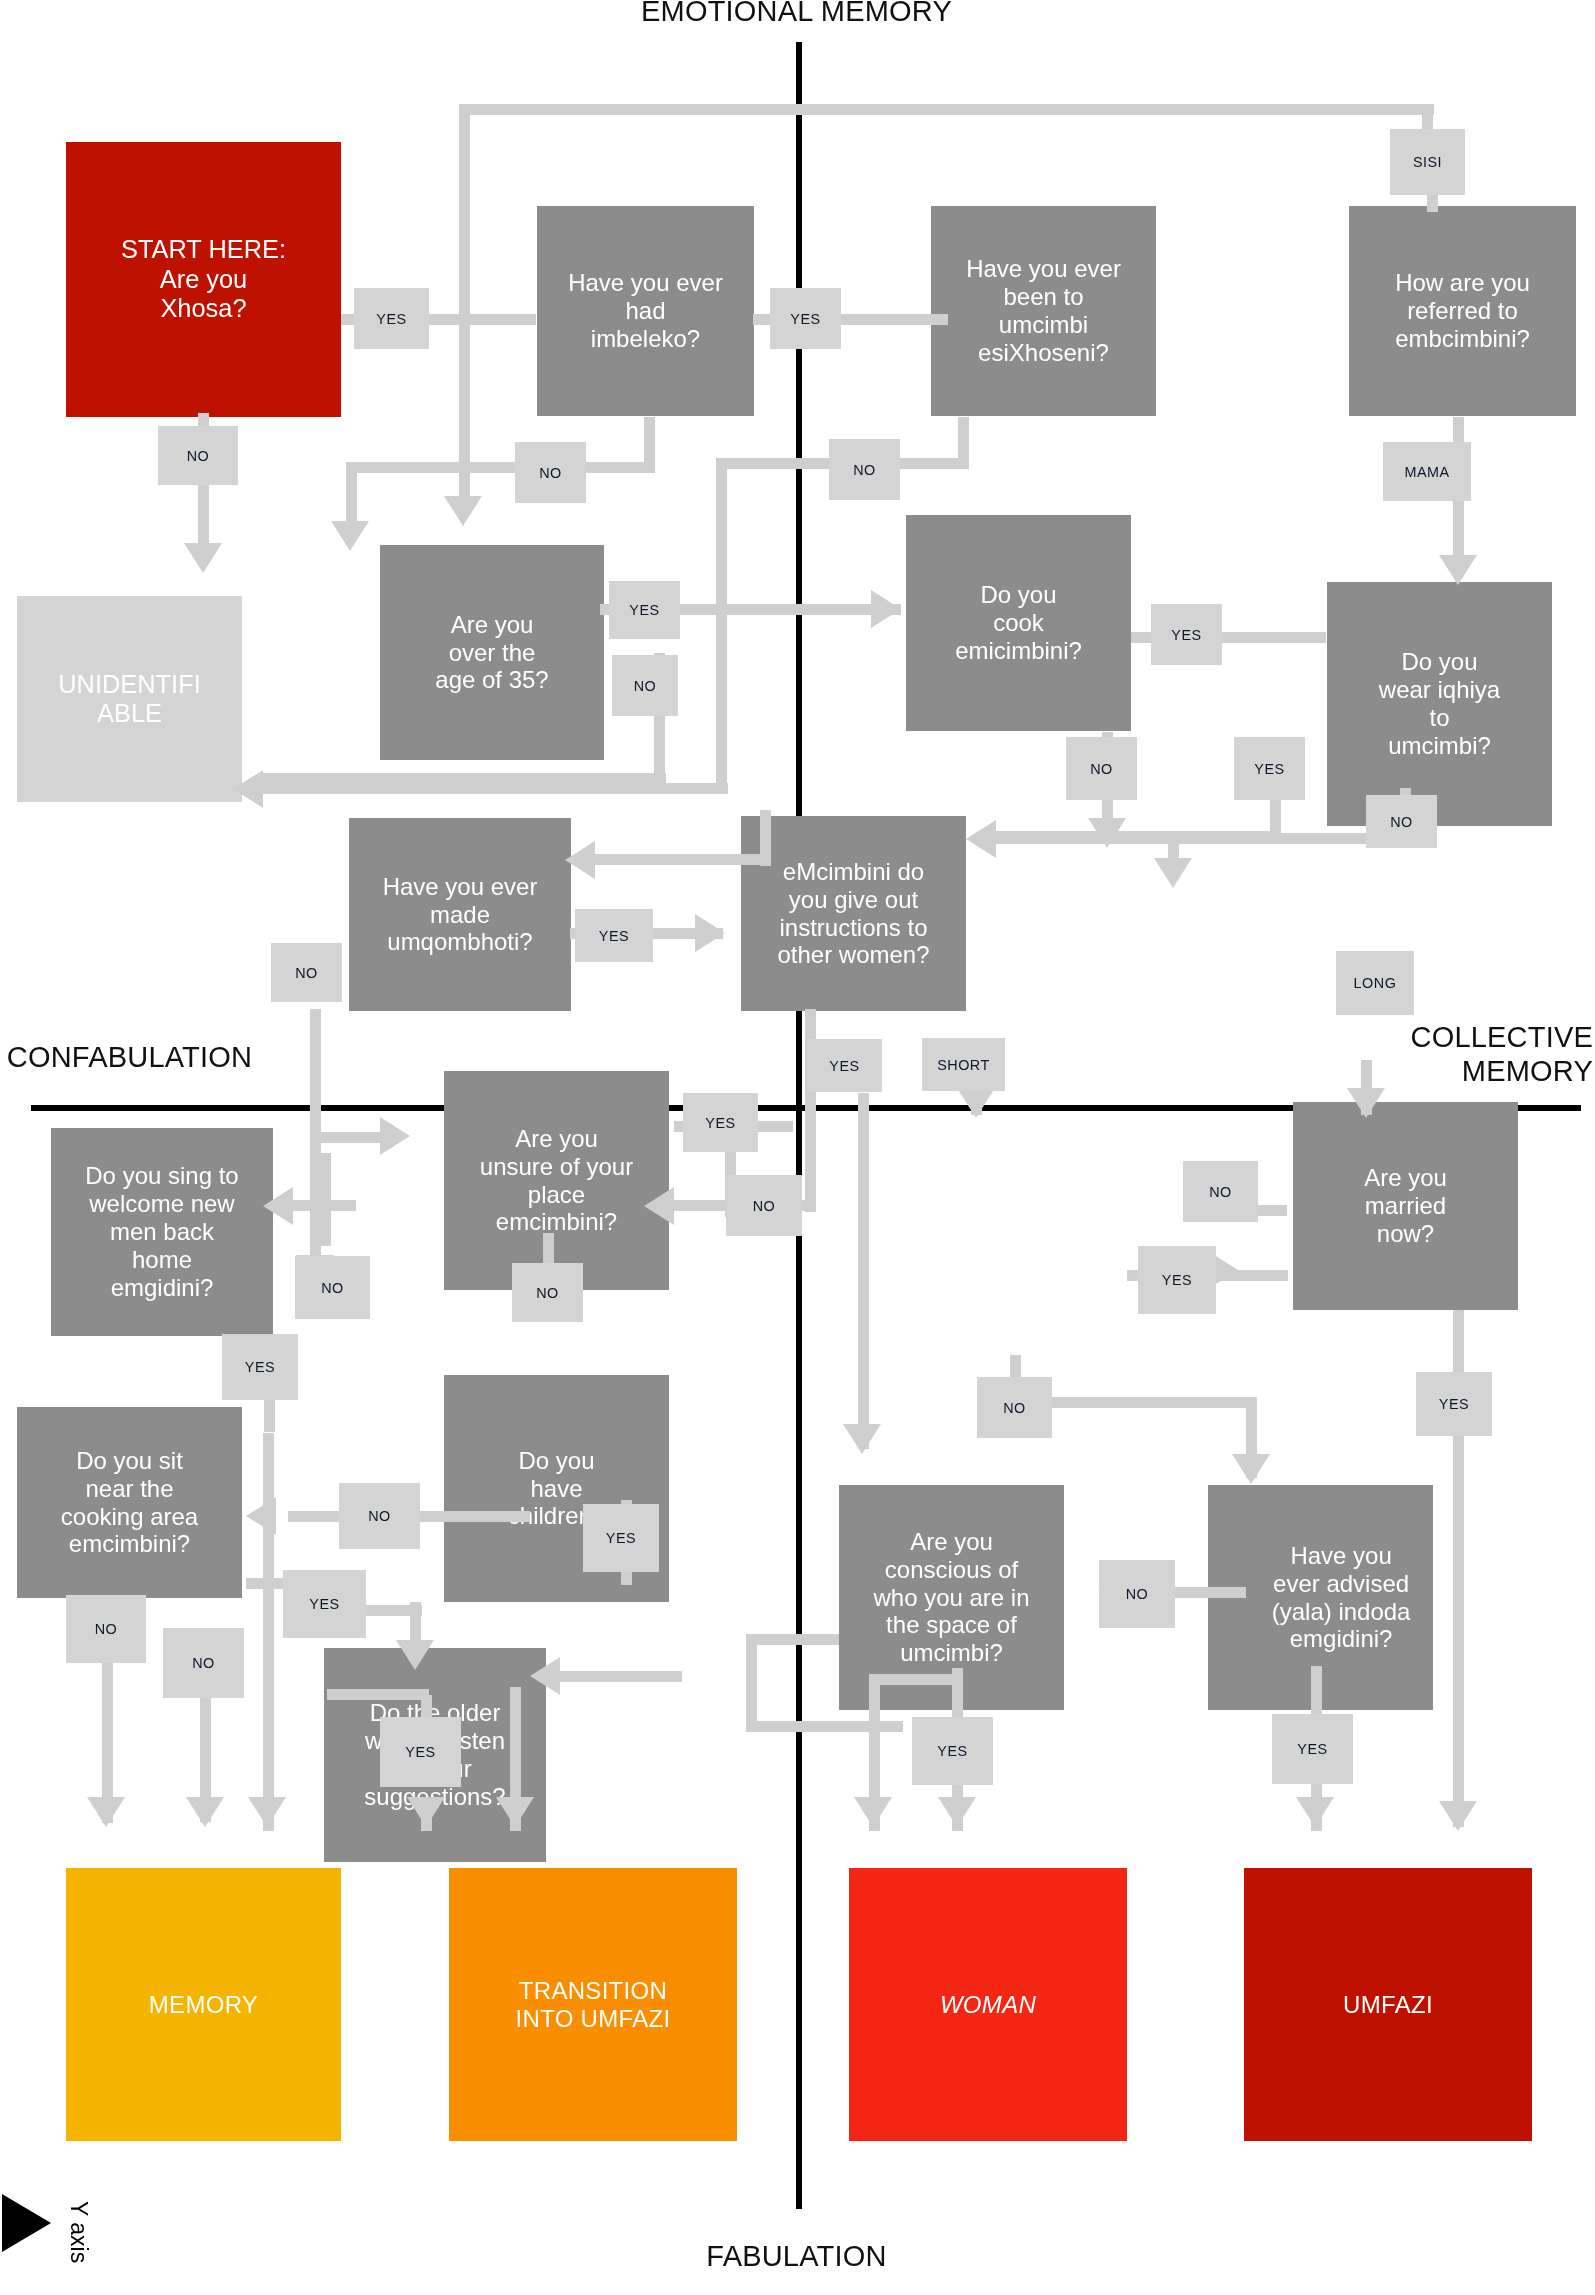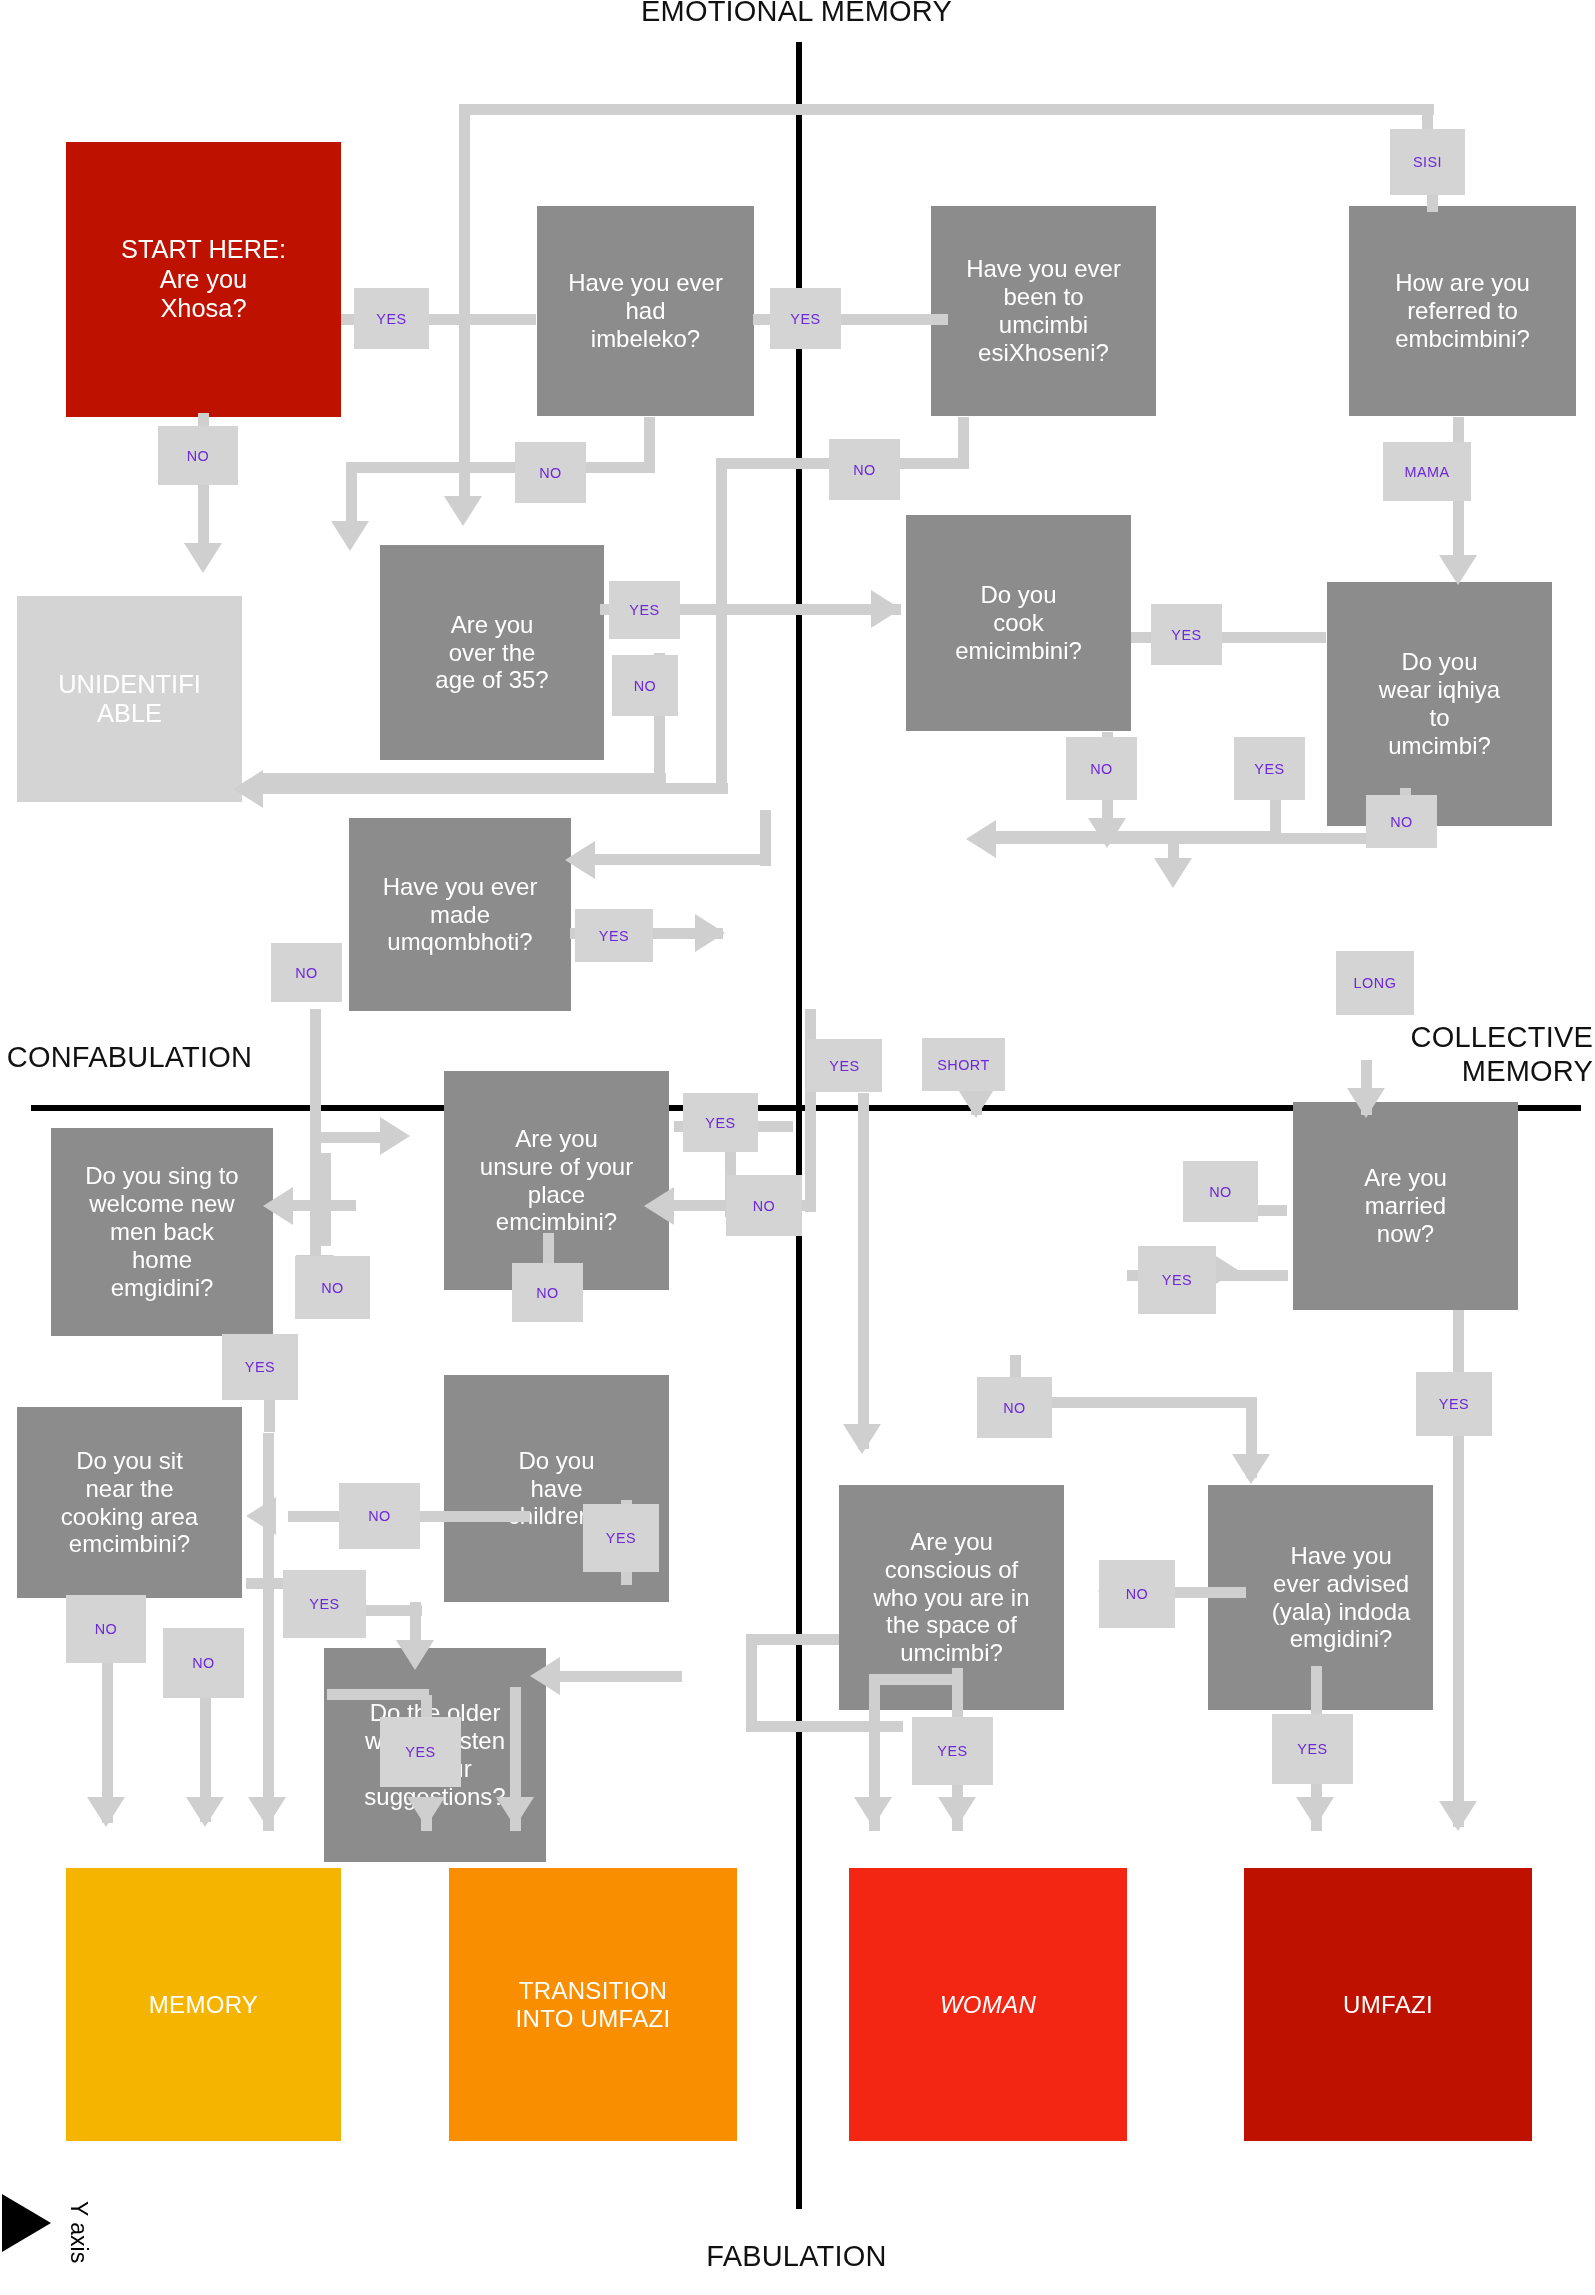--- a/index.html
+++ b/index.html
@@ -17,21 +17,21 @@
 
   
   .node{position:absolute;box-sizing:border-box;display:flex;align-items:center;justify-content:center;
         text-align:center;color:#fff;line-height:1.16;padding:5.1px 6.8px;}
   .q{background:#8c8c8c;font-size:24px;}
   .start{background:#be1100;font-size:25.4px;}
   .terminal{background:#d4d4d4;font-size:25.4px;}
   .out{font-size:24px;letter-spacing:0.3px;}
 
   
-  .chip{position:absolute;box-sizing:border-box;background:#d4d4d4;color:#6d28d9;
+  .chip{position:absolute;box-sizing:border-box;background:#d4d4d4;color:#0f172a;
         display:flex;align-items:center;justify-content:center;font-size:14.4px;letter-spacing:0.5px;z-index:6;}
 
   
   .ln{position:absolute;background:#cfcfcf;z-index:2;}
   .ah{position:absolute;width:0;height:0;z-index:3;}
   .ah.dn{border-left:19.5px solid transparent;border-right:19.5px solid transparent;border-top:30.5px solid #cfcfcf;}
   .ah.rt{border-top:19.5px solid transparent;border-bottom:19.5px solid transparent;border-left:30.5px solid #cfcfcf;}
   .ah.lt{border-top:19.5px solid transparent;border-bottom:19.5px solid transparent;border-right:30.5px solid #cfcfcf;}
 
   
@@ -243,20 +243,21 @@
   <div class="node terminal" style="left:17px;top:596px;width:225px;height:206px;">UNIDENTIFI<br>ABLE</div>
 
   <div class="node q" style="left:380px;top:545px;width:224px;height:215px;">Are you<br>over the<br>age of 35?</div>
 
   <div class="node q" style="left:906px;top:515px;width:225px;height:216px;">Do you<br>cook<br>emicimbini?</div>
 
   <div class="node q" style="left:1327px;top:582px;width:225px;height:244px;">Do you<br>wear iqhiya<br>to<br>umcimbi?</div>
 
   <div class="node q" style="left:349px;top:818px;width:222px;height:193px;">Have you ever<br>made<br>umqombhoti?</div>
 
+  <div class="node q" style="left:741px;top:816px;width:225px;height:195px;">eMcimbini do<br>you give out<br>instructions to<br>other women?</div>
 
 
   <div class="node q" style="left:51px;top:1128px;width:222px;height:208px;">Do you sing to<br>welcome new<br>men back<br>home<br>emgidini?</div>
 
   <div class="node q" style="left:444px;top:1071px;width:225px;height:219px;">Are you<br>unsure of your<br>place<br>emcimbini?</div>
 
 
   <div class="node q" style="left:1293px;top:1102px;width:225px;height:208px;">Are you<br>married<br>now?</div>
 
   <div class="node q" style="left:17px;top:1407px;width:225px;height:191px;">Do you sit<br>near the<br>cooking area<br>emcimbini?</div>

